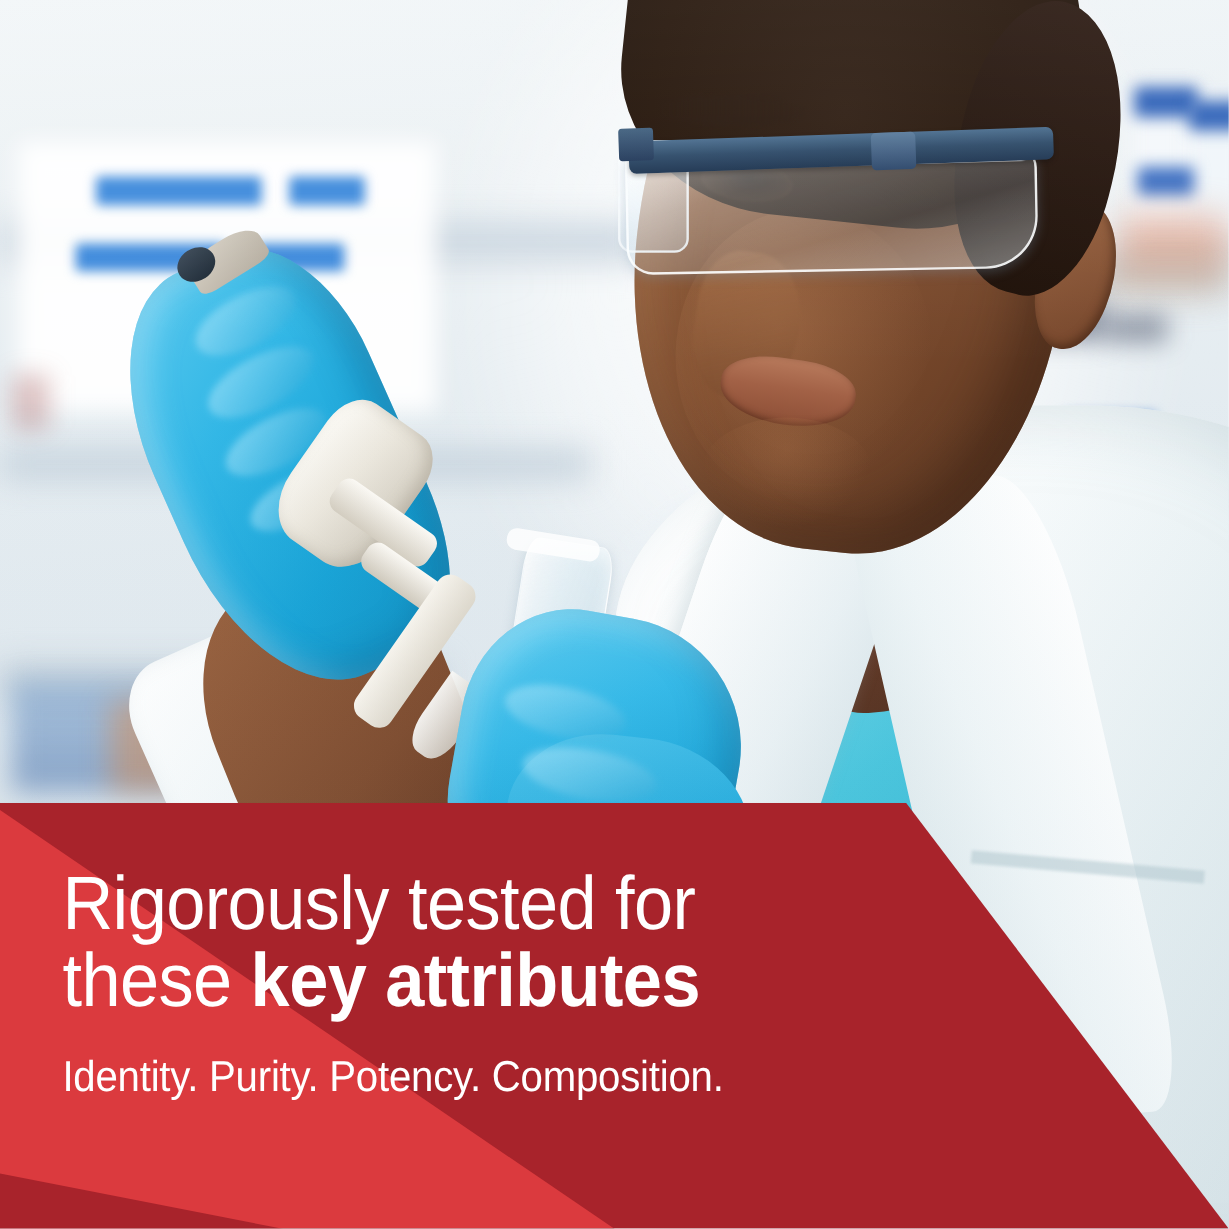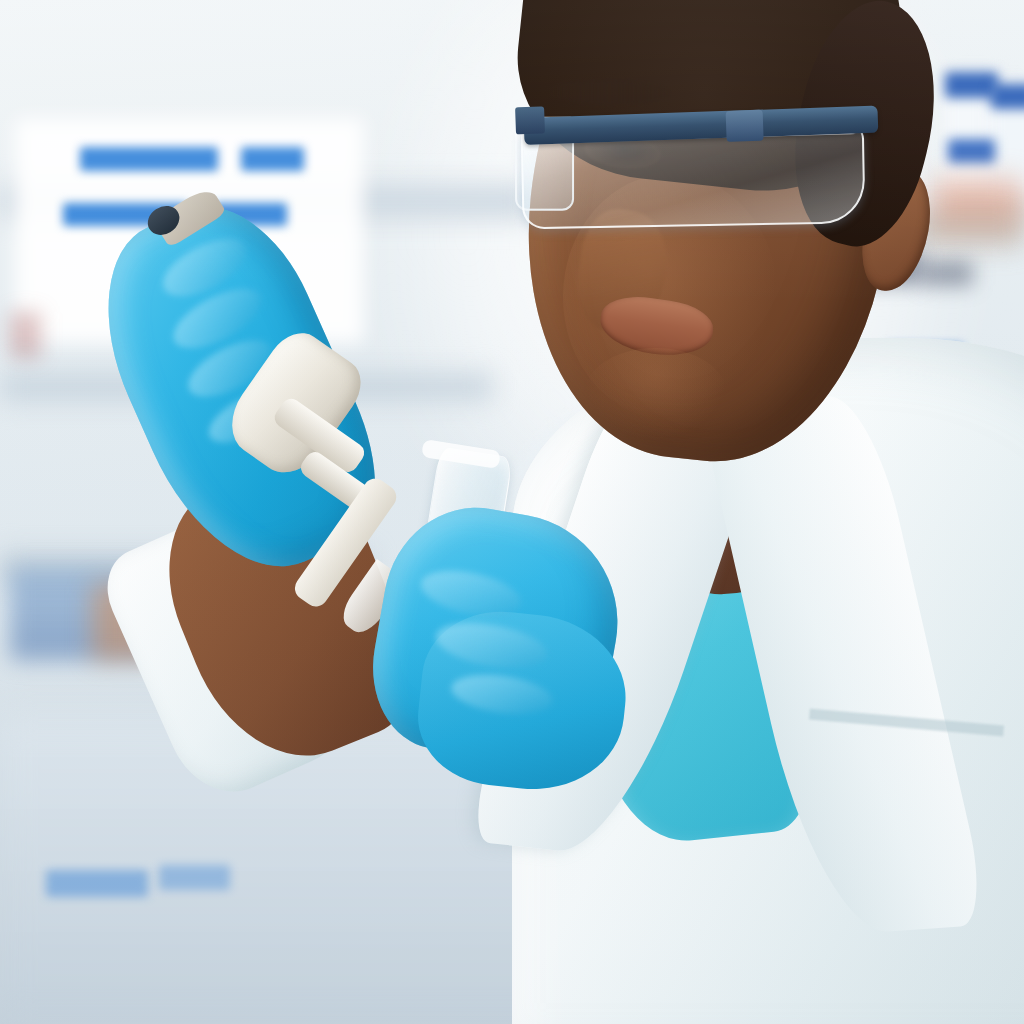--- a/index.html
+++ b/index.html
@@ -492,14 +492,30 @@
       <div class="glove-r"></div>
       <div class="glove-r2"></div>
       <div class="knuck kr1"></div>
       <div class="knuck kr2"></div>
       <div class="knuck kr3"></div>
     </div>
 
     <div class="grade"></div>
   </div>
 
+  <div class="banner">
+    <div class="band-wide"></div>
+    <div class="band-cut"></div>
+
+    <div class="banner-text">
+      <h1 class="headline">
+        <span class="ln">
+          <span class="thin">Rigorously tested for</span>
+        </span>
+        <span class="ln">
+          <span class="thin">these </span><span class="bold">key attributes</span>
+        </span>
+      </h1>
+      <p class="subline">Identity. Purity. Potency. Composition.</p>
+    </div>
+  </div>
 
 </div>
 
 </body></html>

